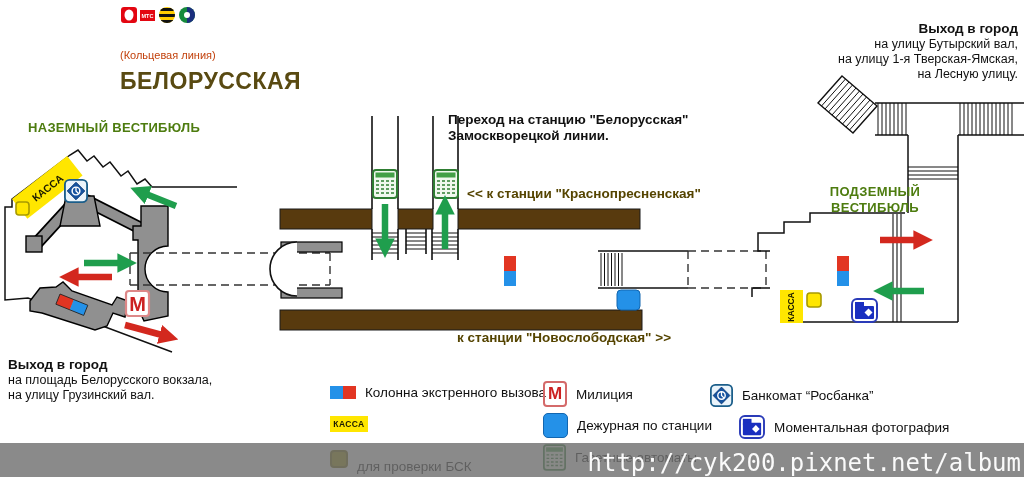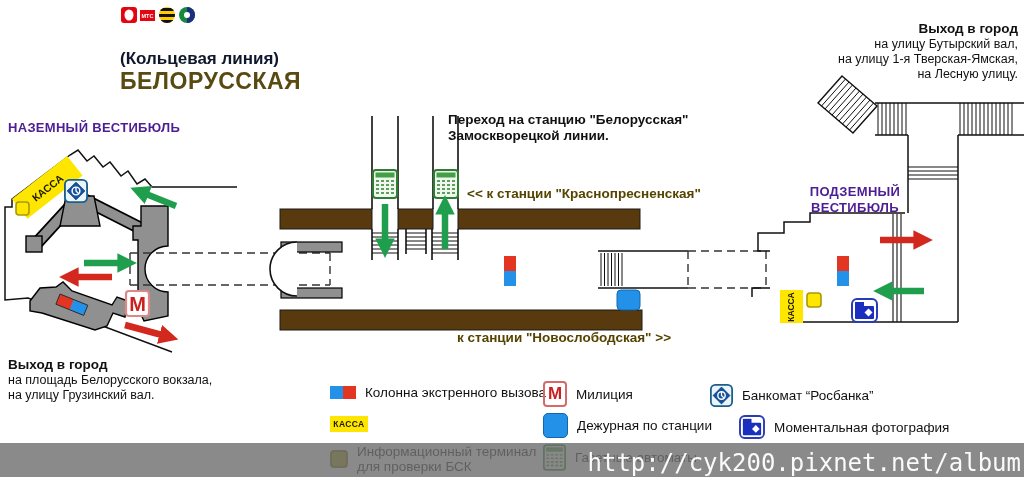--- a/index.html
+++ b/index.html
@@ -1,22 +1,22 @@
 <!DOCTYPE html>
 <html><head>
 <meta charset="utf-8">
 <style>
   html,body{margin:0;padding:0;background:#fff;}
   #stage{position:relative;width:1024px;height:477px;background:#fff;overflow:hidden;
          font-family:"Liberation Sans",sans-serif;color:#111;}
   #map-svg{position:absolute;left:0;top:0;z-index:1;}
   .txt{position:absolute;z-index:3;}
   .title{font-size:23px;font-weight:bold;color:#594a12;letter-spacing:.5px;margin-top:44px;}
-  .subtitle{font-size:17px;color:#0f172a;font-weight:bold;}
-  .red-label{color:#4c1d95;font-weight:bold;font-size:13px;letter-spacing:.3px;}
+  .subtitle{font-size:11px;color:#c2410c;}
+  .red-label{color:#4d7c0f;font-weight:bold;font-size:13px;letter-spacing:.3px;margin-left:20px;}
   .bold-block b{font-size:13.5px;}
   .bold-block{font-size:12.5px;line-height:15px;}
   .olive{color:#554400;font-size:13.5px;font-weight:bold;}
   .transfer{font-size:13.5px;font-weight:bold;line-height:16px;}
   .legend-item{position:absolute;display:flex;align-items:center;gap:9px;z-index:2;font-size:13.5px;}
   .two-line{line-height:15px;}
   .ec-icon{display:flex;}
   .ec-icon .b{width:13px;height:13px;background:#2491e8;}
   .ec-icon .r{width:13px;height:13px;background:#e23522;}
   .kassa-chip{width:38px;height:16px;background:#ffe600;color:#1a1a00;font-size:8.5px;font-weight:bold;
@@ -325,21 +325,21 @@
         <span class="r"></span>
       </span>
   <span>Колонна экстренного вызова</span>
 </div>
 <div class="legend-item" style="left:330px;top:416px;">
   <span class="kassa-chip">КАССА</span>
 </div>
 <div class="legend-item" style="left:330px;top:444px;">
   <span class="term-chip"></span>
   <span class="two-line">
-    <span>Информационный терминал</span><br>
+    <br>
     <span>для проверки БСК</span>
   </span>
 </div>
 <div class="legend-item" style="left:543px;top:381px;">
   <span class="m-chip">М</span>
   <span>Милиция</span>
 </div>
 <div class="legend-item" style="left:543px;top:413px;">
   <span class="att-chip"></span>
   <span>Дежурная по станции</span>

